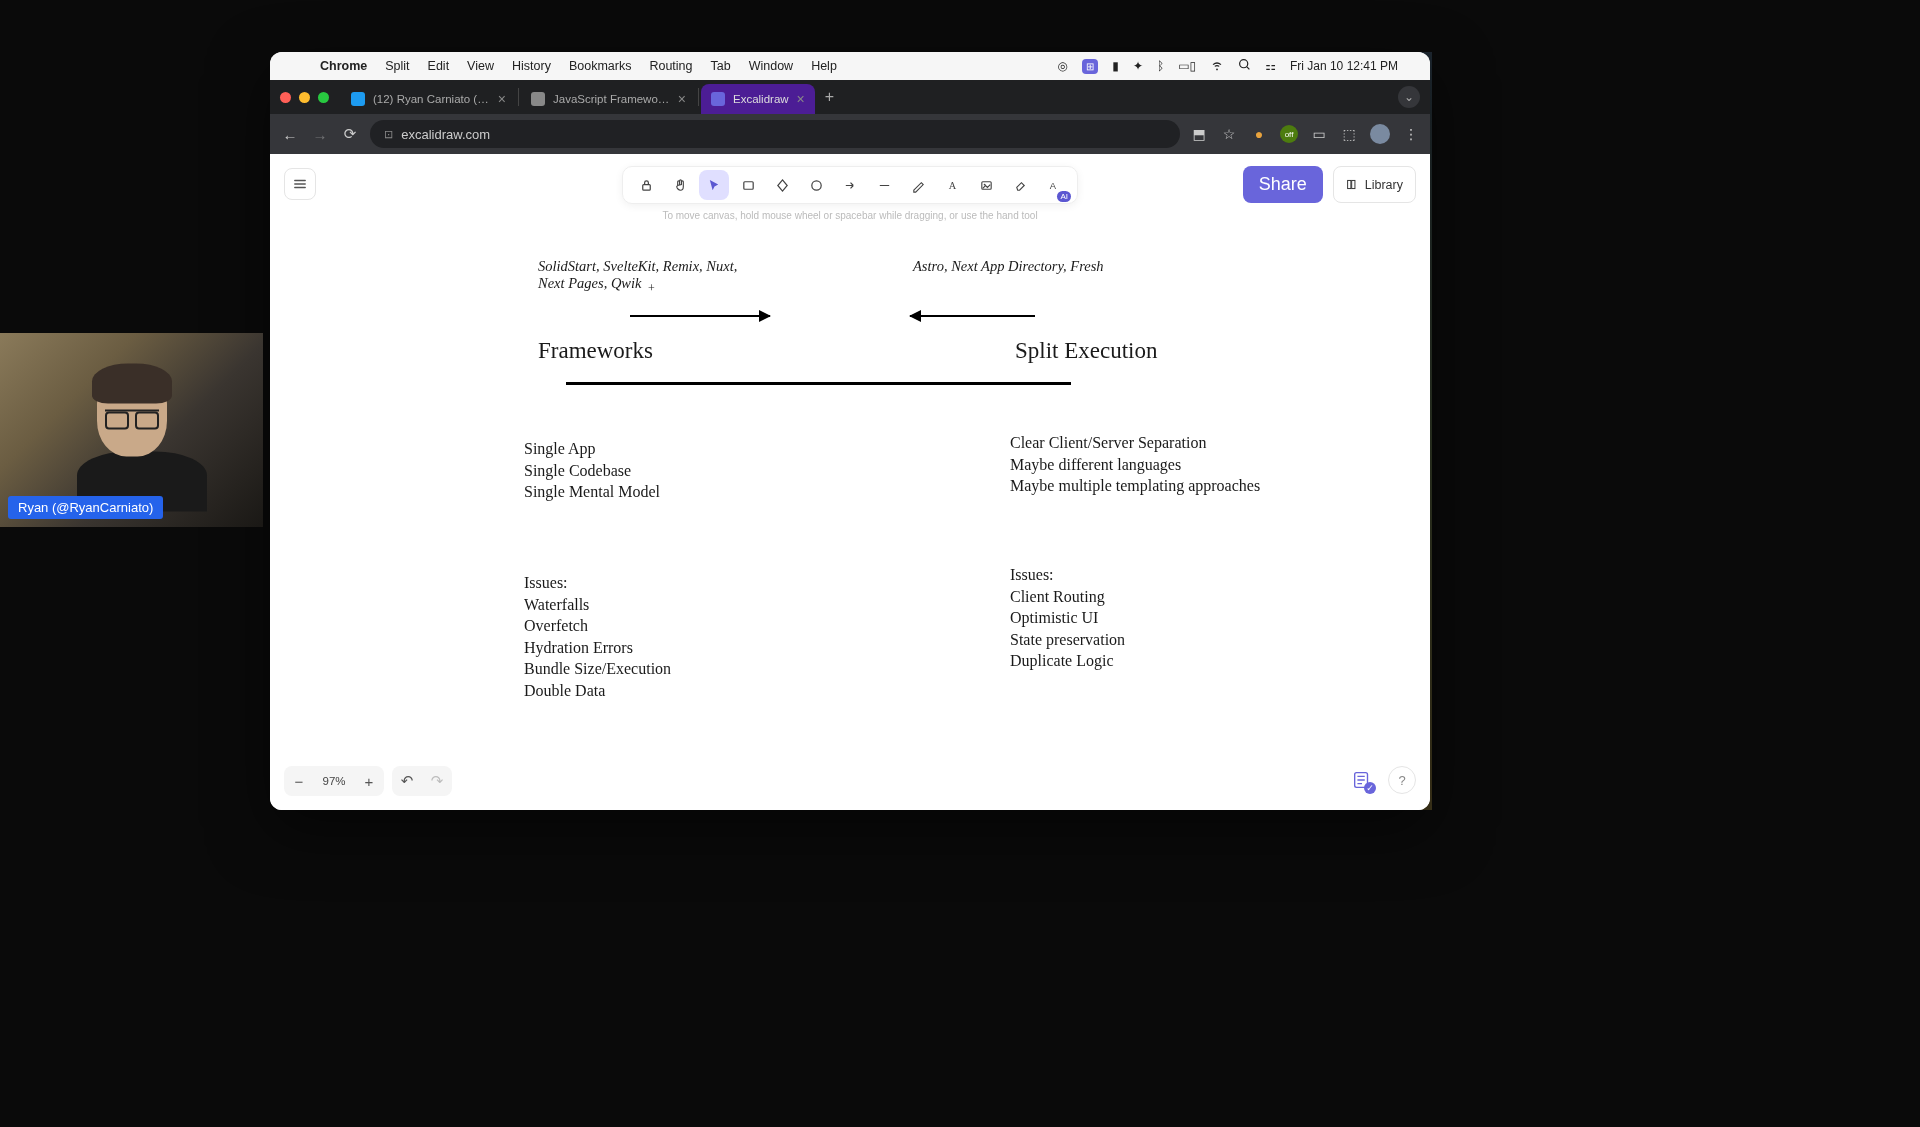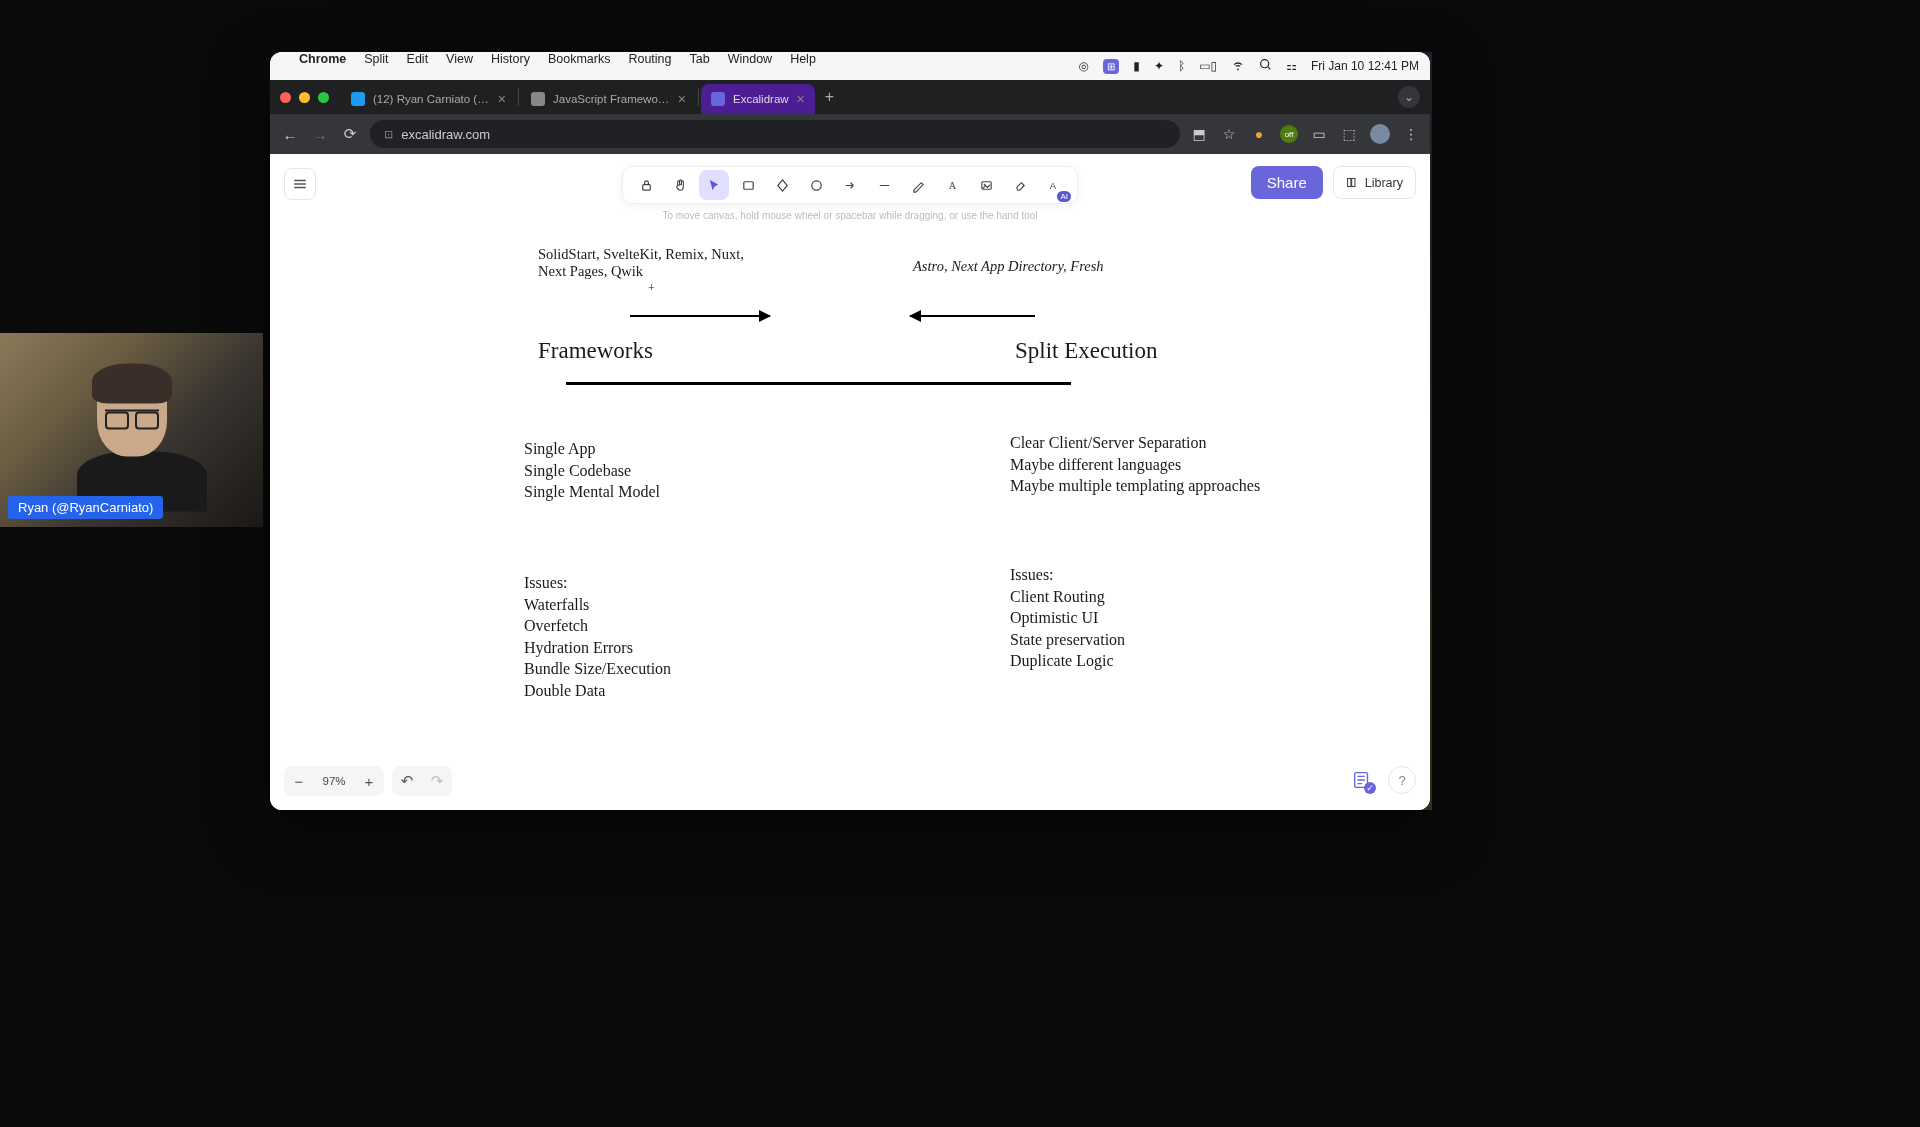--- a/index.html
+++ b/index.html
@@ -94,21 +94,22 @@
   border-radius: 12px;
   overflow: hidden;
   box-shadow: 0 20px 60px rgba(0,0,0,0.5);
 }
 
 
 .menubar {
   height: 28px;
   background: rgba(245,245,245,0.9);
   display: flex;
-  padding: 0 11px;
+  align-items: center;
+  padding: 0 32px;
   font-size: 12.5px;
   color: #222;
   gap: 18px;
 }
 .menubar .apple { font-size: 14px; }
 .menubar .app-name { font-weight: 600; }
 .menubar-right {
   margin-left: auto;
   display: flex;
   align-items: center;
@@ -243,21 +244,21 @@
   right: 14px;
   display: flex;
   gap: 10px;
 }
 .ex-share-btn {
   background: #6965db;
   color: #fff;
   border: none;
   padding: 8px 16px;
   border-radius: 8px;
-  font-size: 15px;
+  font-size: 18px;
   font-weight: 500;
   cursor: pointer;
 }
 .ex-library-btn {
   background: #fff;
   border: 1px solid #e5e5e5;
   padding: 8px 12px;
   border-radius: 8px;
   font-size: 12.5px;
   cursor: pointer;
@@ -571,21 +572,21 @@
             <rect x="2" y="3" width="4" height="10" fill="none" stroke="currentColor" stroke-width="1.2"></rect>
             <rect x="7" y="3" width="4" height="10" fill="none" stroke="currentColor" stroke-width="1.2"></rect>
           </svg>
         <span>Library</span>
       </button>
     </div>
 
     <div class="ex-hint">To move canvas, hold mouse wheel or spacebar while dragging, or use the hand tool</div>
 
     <div class="canvas">
-      <div class="hw hw-small" style="left:268px;top:92px;white-space:pre-line;">SolidStart, SvelteKit, Remix, Nuxt,
+      <div class="hw hw-small" style="left:268px;top:104px;white-space:pre-line;font-style:italic">SolidStart, SvelteKit, Remix, Nuxt,
 Next Pages, Qwik</div>
       <div class="hw hw-small" style="left:643px;top:104px;font-style:italic">Astro, Next App Directory, Fresh</div>
 
       <div class="arrow-right" style="left:360px;top:161px;width:140px"></div>
       <div class="arrow-left" style="left:640px;top:161px;width:125px"></div>
 
       <div class="hw hw-med" style="left:268px;top:184px">Frameworks</div>
       <div class="hw hw-med" style="left:745px;top:184px">Split Execution</div>
 
       <div class="hline" style="left:296px;top:228px;width:505px"></div>

